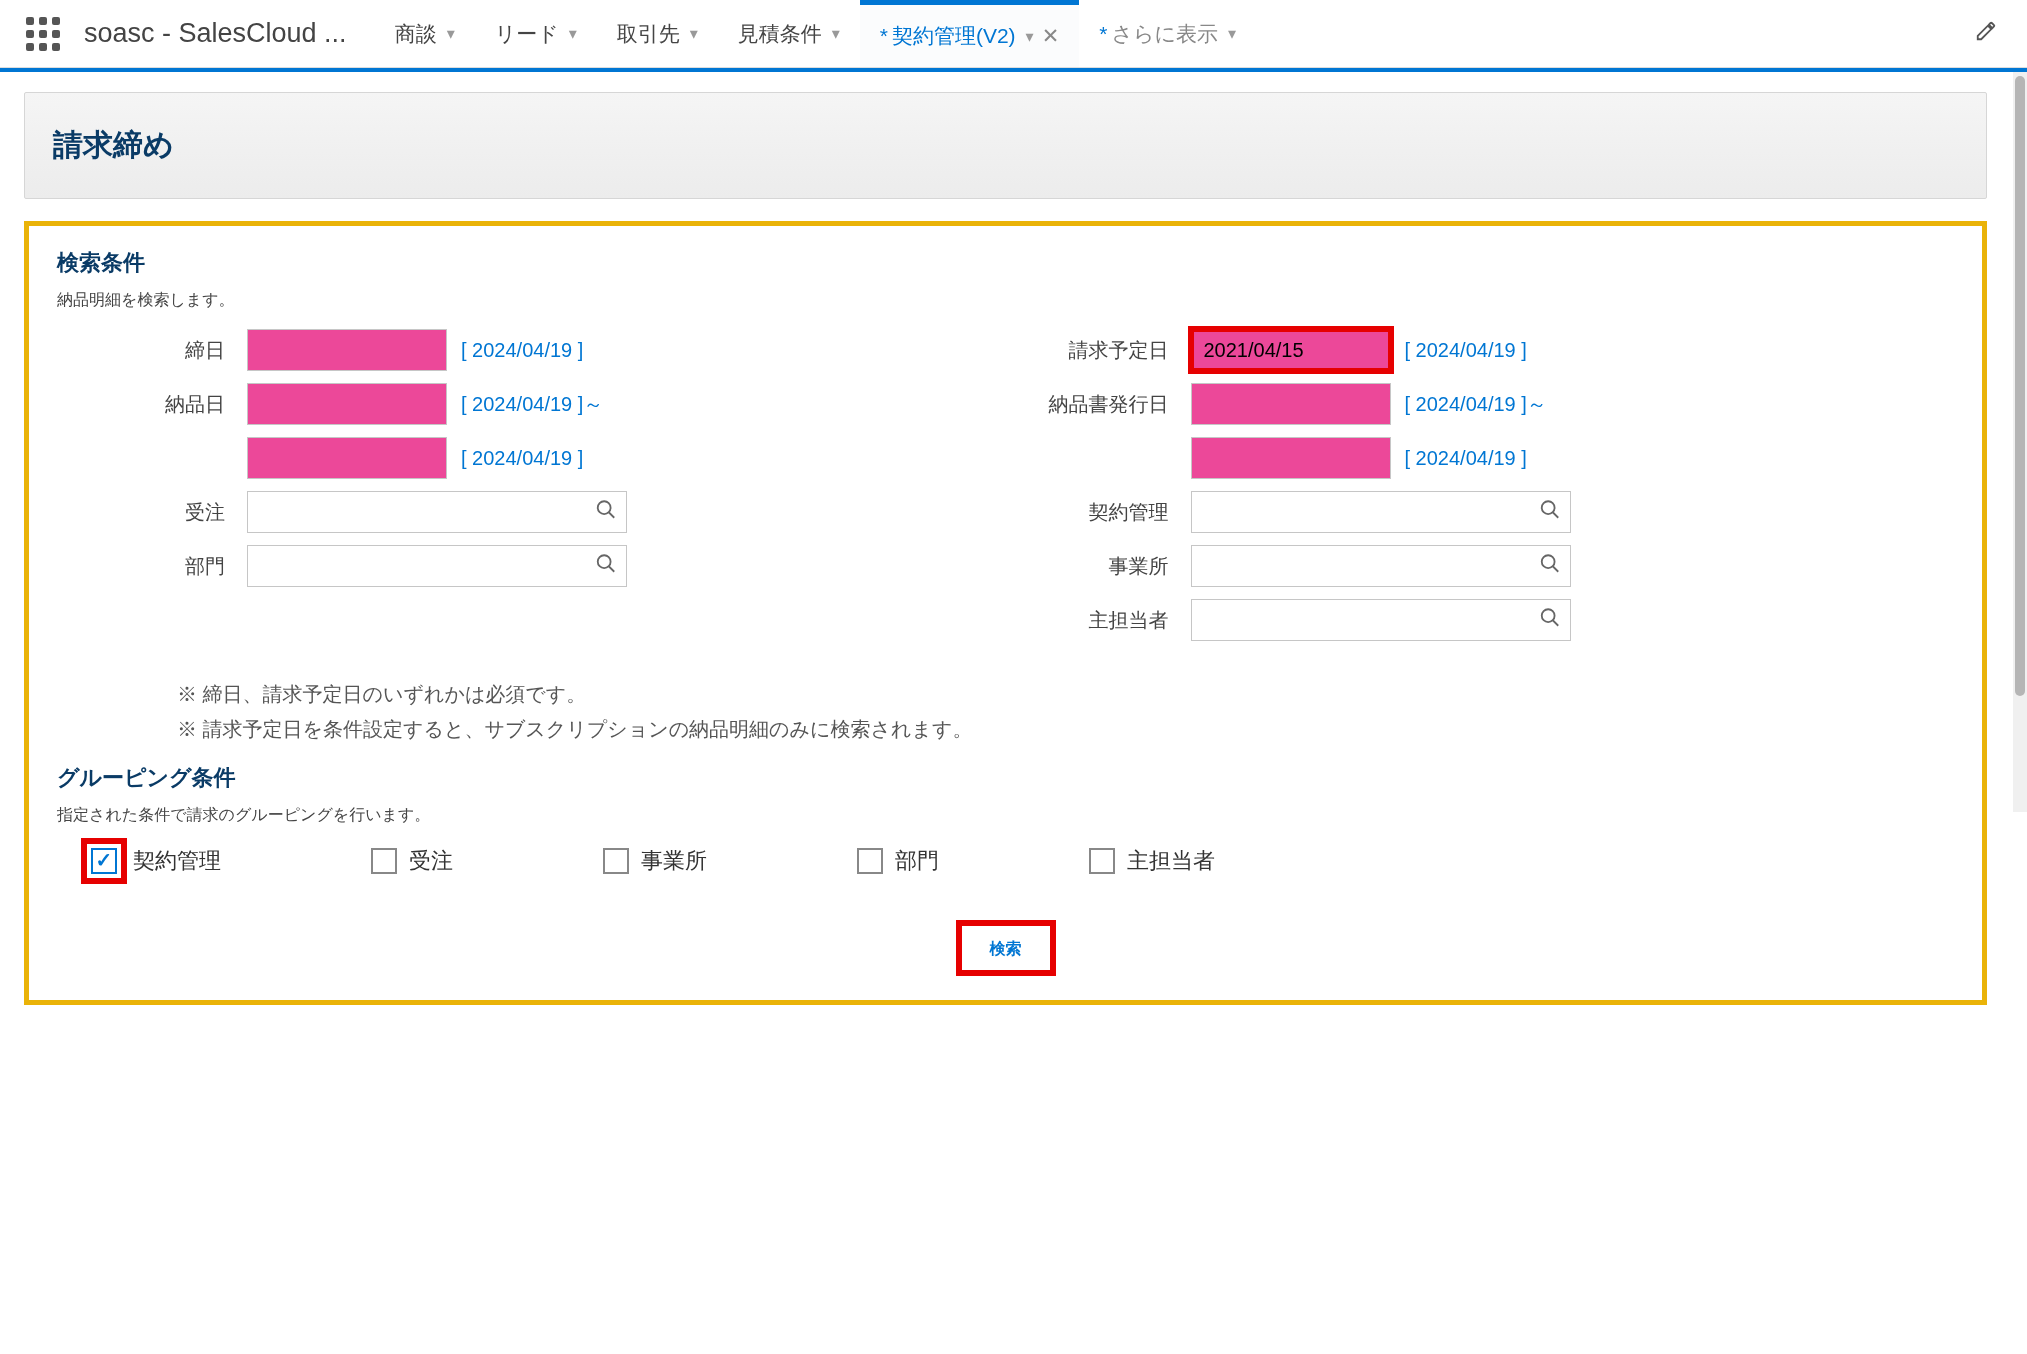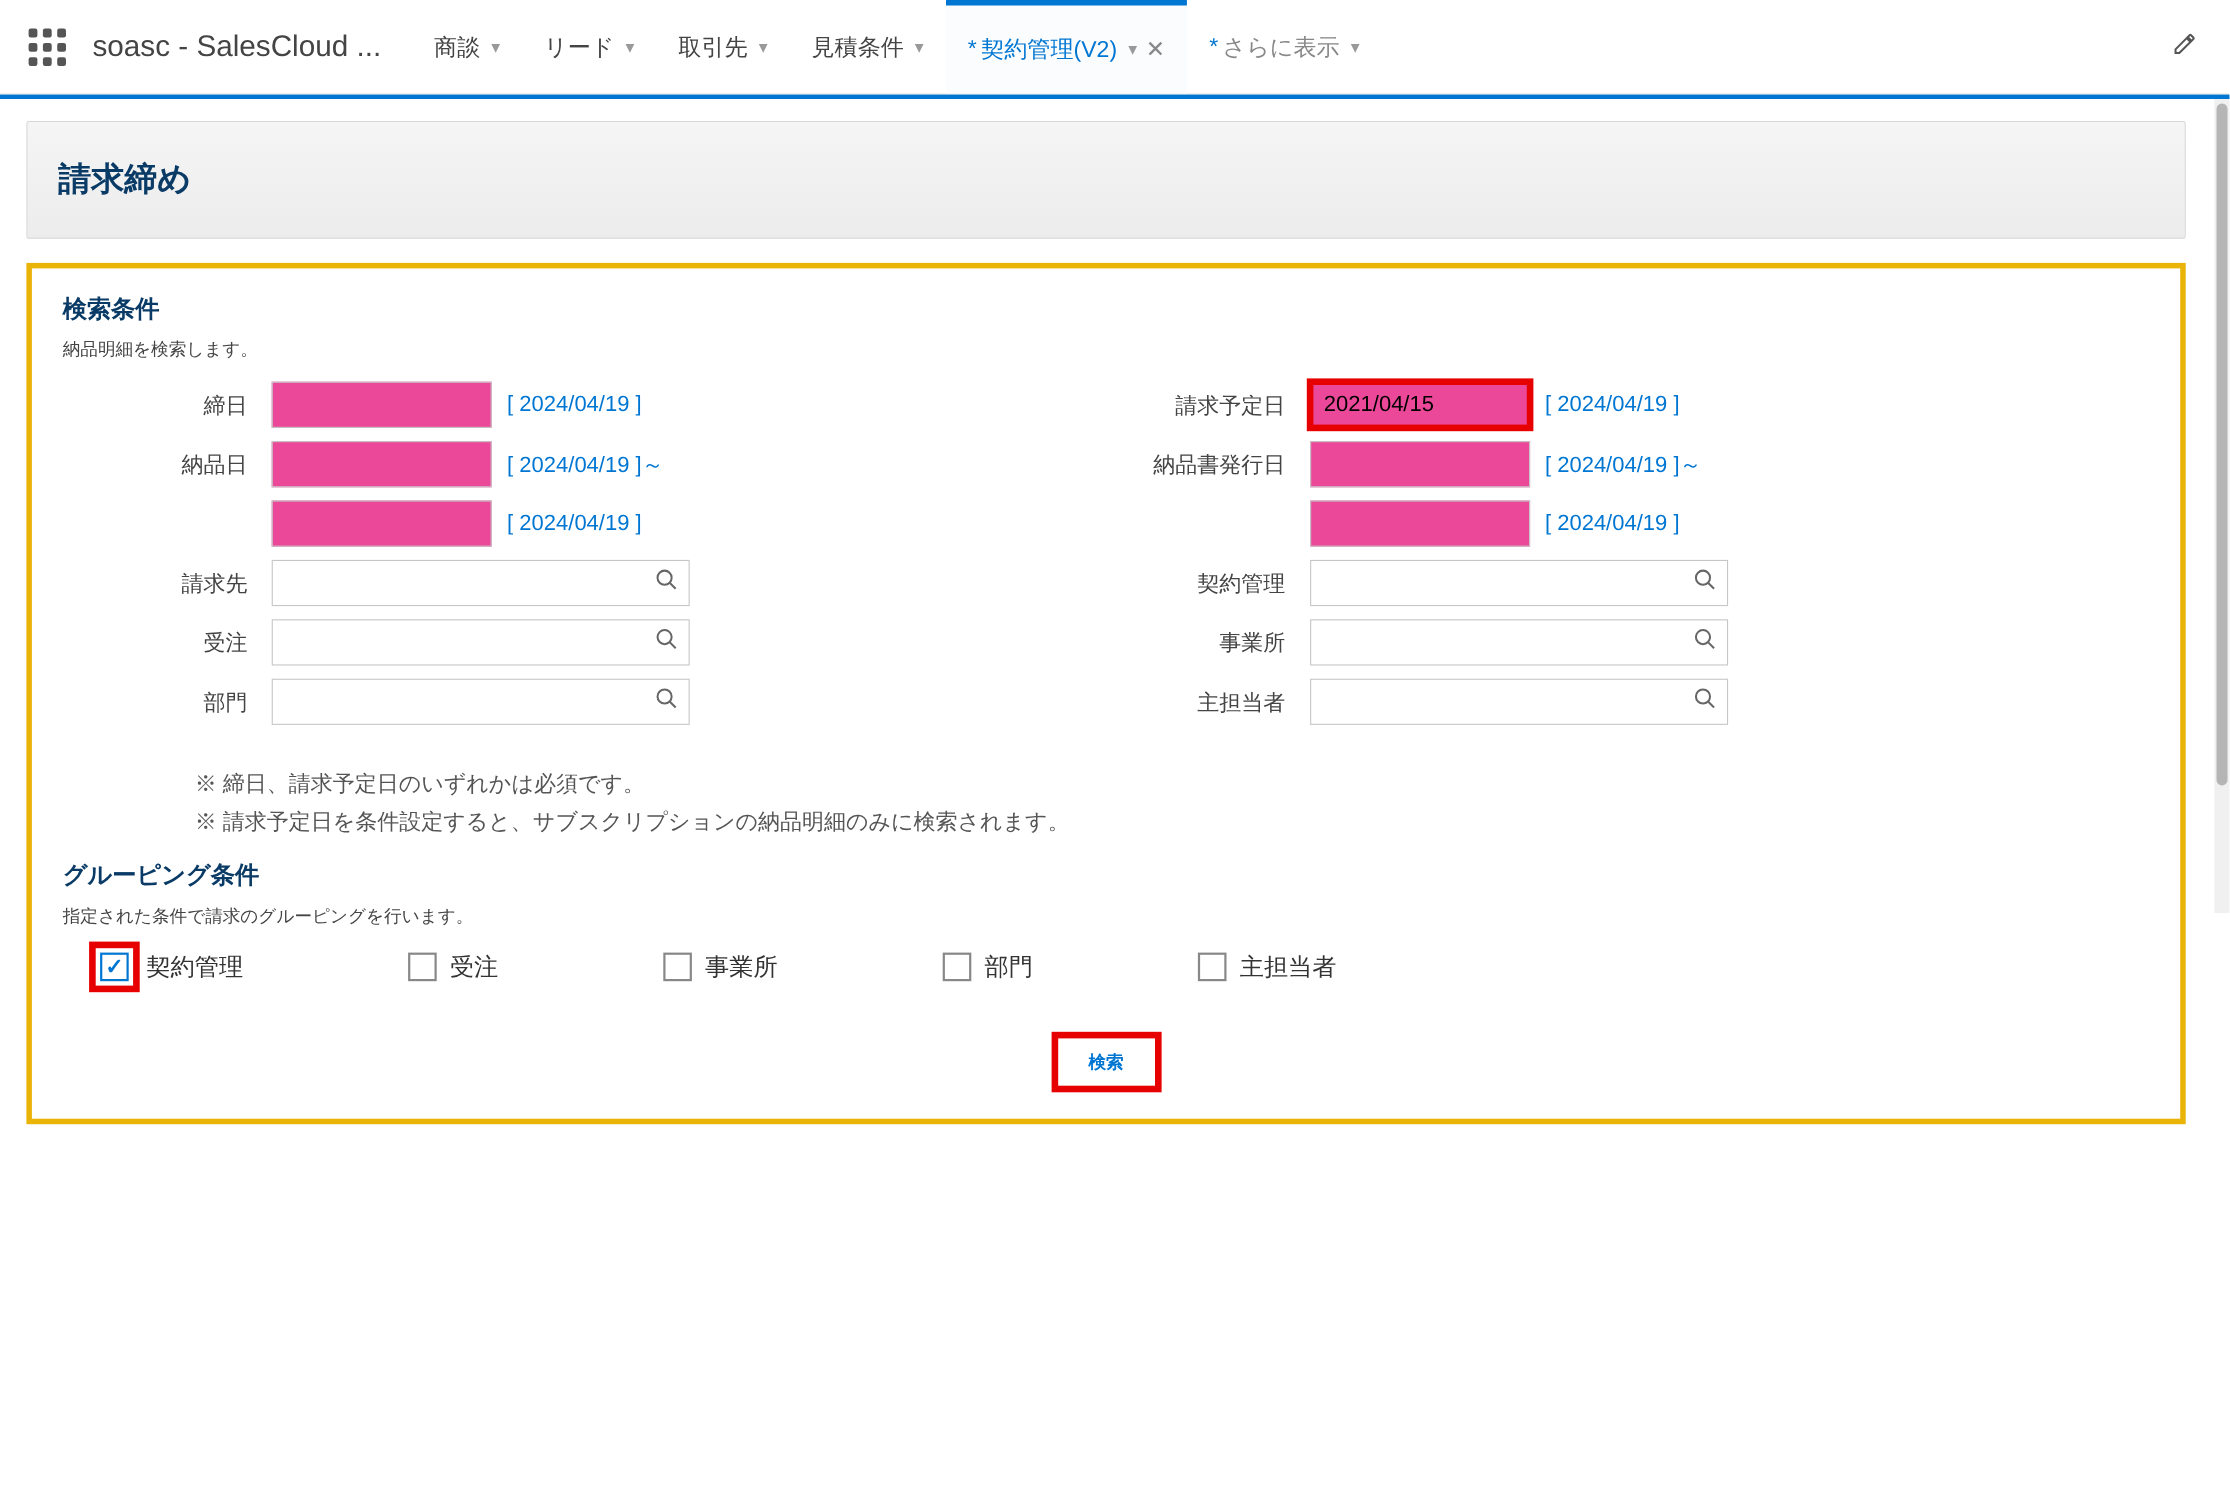--- a/index.html
+++ b/index.html
@@ -5,21 +5,21 @@
     * { box-sizing: border-box; margin: 0; padding: 0; }
     body {
       font-family: "Meiryo", "Hiragino Sans", sans-serif;
       background: #fff;
       font-size: 20px;
       color: #333;
     }
     .app-bar {
       display: flex;
       align-items: center;
-      height: 86px;
+      height: 68px;
       border-bottom: 1px solid #ddd;
       padding: 0 8px;
     }
     .app-launcher {
       display: grid;
       grid-template-columns: repeat(3, 8px);
       grid-template-rows: repeat(3, 8px);
       gap: 5px;
       padding: 12px 18px;
       cursor: pointer;
@@ -210,32 +210,20 @@
             </div>
           </div>
           <div class="form-row">
             <div class="label"></div>
             <div class="control">
               <input type="text" class="date" value="" style="">
               <span class="hint-link">[ 2024/04/19 ]</span>
             </div>
           </div>
           <div class="form-row">
-            <div class="label">請求先</div>
-            <div class="control lookup-wrap">
-              <input type="text" class="lookup" value="" style="">
-              <span class="mag">
-                <svg class="icon" viewBox="0 0 24 24" fill="none" stroke="currentColor" stroke-width="2">
-                    <circle cx="10" cy="10" r="7"></circle>
-                    <line x1="21" y1="21" x2="15" y2="15"></line>
-                  </svg>
-              </span>
-            </div>
-          </div>
-          <div class="form-row">
             <div class="label">受注</div>
             <div class="control lookup-wrap">
               <input type="text" class="lookup" value="" style="">
               <span class="mag">
                 <svg class="icon" viewBox="0 0 24 24" fill="none" stroke="currentColor" stroke-width="2">
                     <circle cx="10" cy="10" r="7"></circle>
                     <line x1="21" y1="21" x2="15" y2="15"></line>
                   </svg>
               </span>
             </div>

